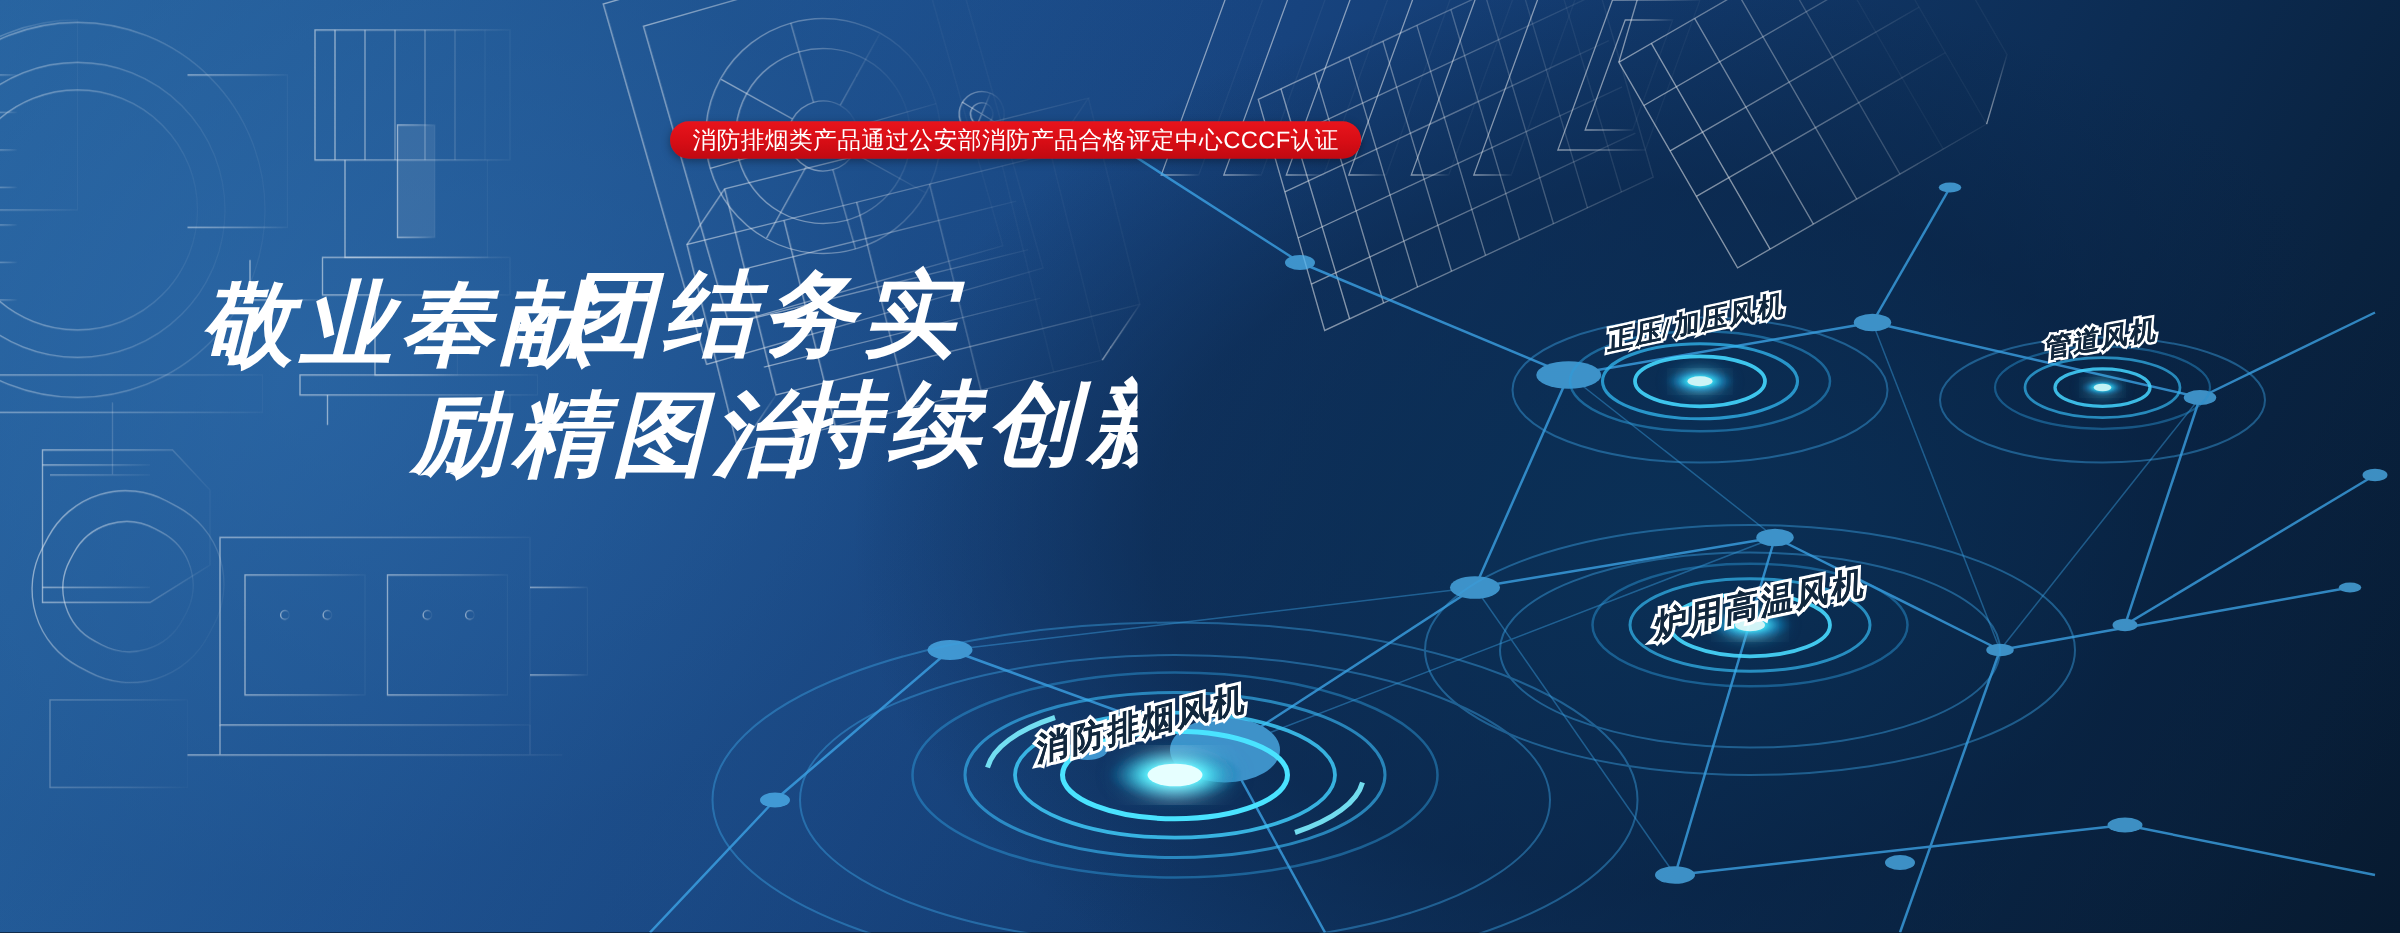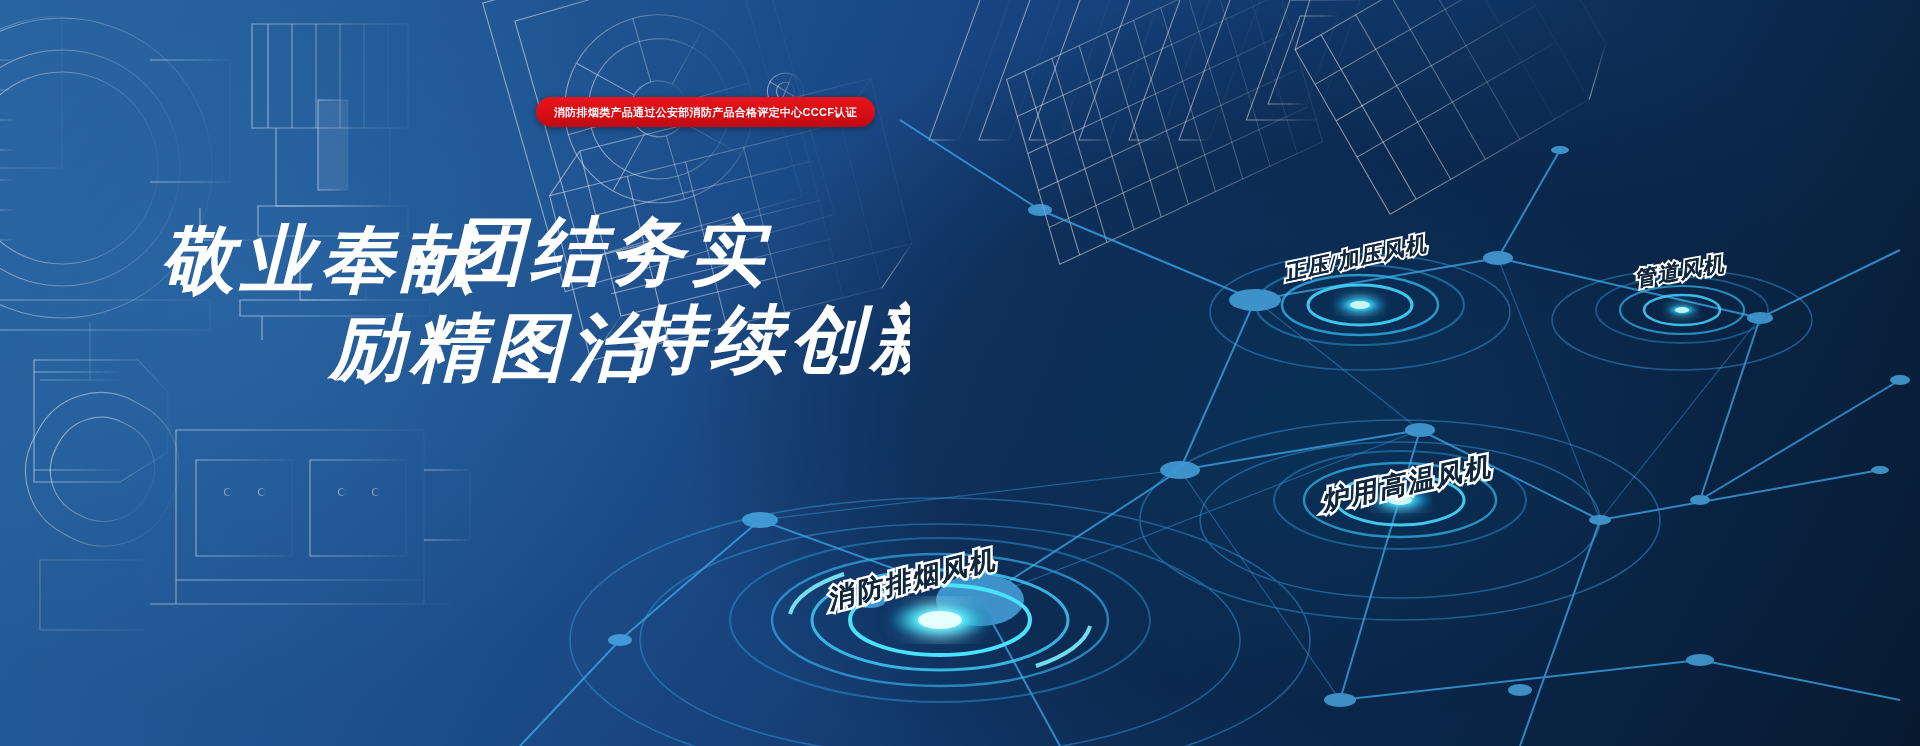--- a/index.html
+++ b/index.html
@@ -16,21 +16,21 @@
   
   #ribbon{
     position:absolute;left:536px;top:97px;height:30px;
     display:flex;align-items:center;justify-content:center;
     padding:0 18px;border-radius:15px;
     background:linear-gradient(180deg,#e8141c 0%,#d70d15 55%,#c10911 100%);
     box-shadow:0 2px 7px rgba(0,0,0,0.35);
     z-index:40;
   }
   #ribbon span{
-    color:#ffffff;font-size:11px;font-weight:bold;letter-spacing:0.3px;
+    color:#ffffff;font-size:19px;font-weight:normal;letter-spacing:0.3px;
     white-space:nowrap;line-height:1;
   }
 
   
   #slogan{position:absolute;left:150px;top:205px;width:760px;height:180px;z-index:35;text-align:center;}
   .callig-svg{position:absolute;left:0;top:0;}
   .callig{
     font-family:"Liberation Serif","DejaVu Serif",serif;
     font-style:italic;font-weight:bold;
     fill:#ffffff;

